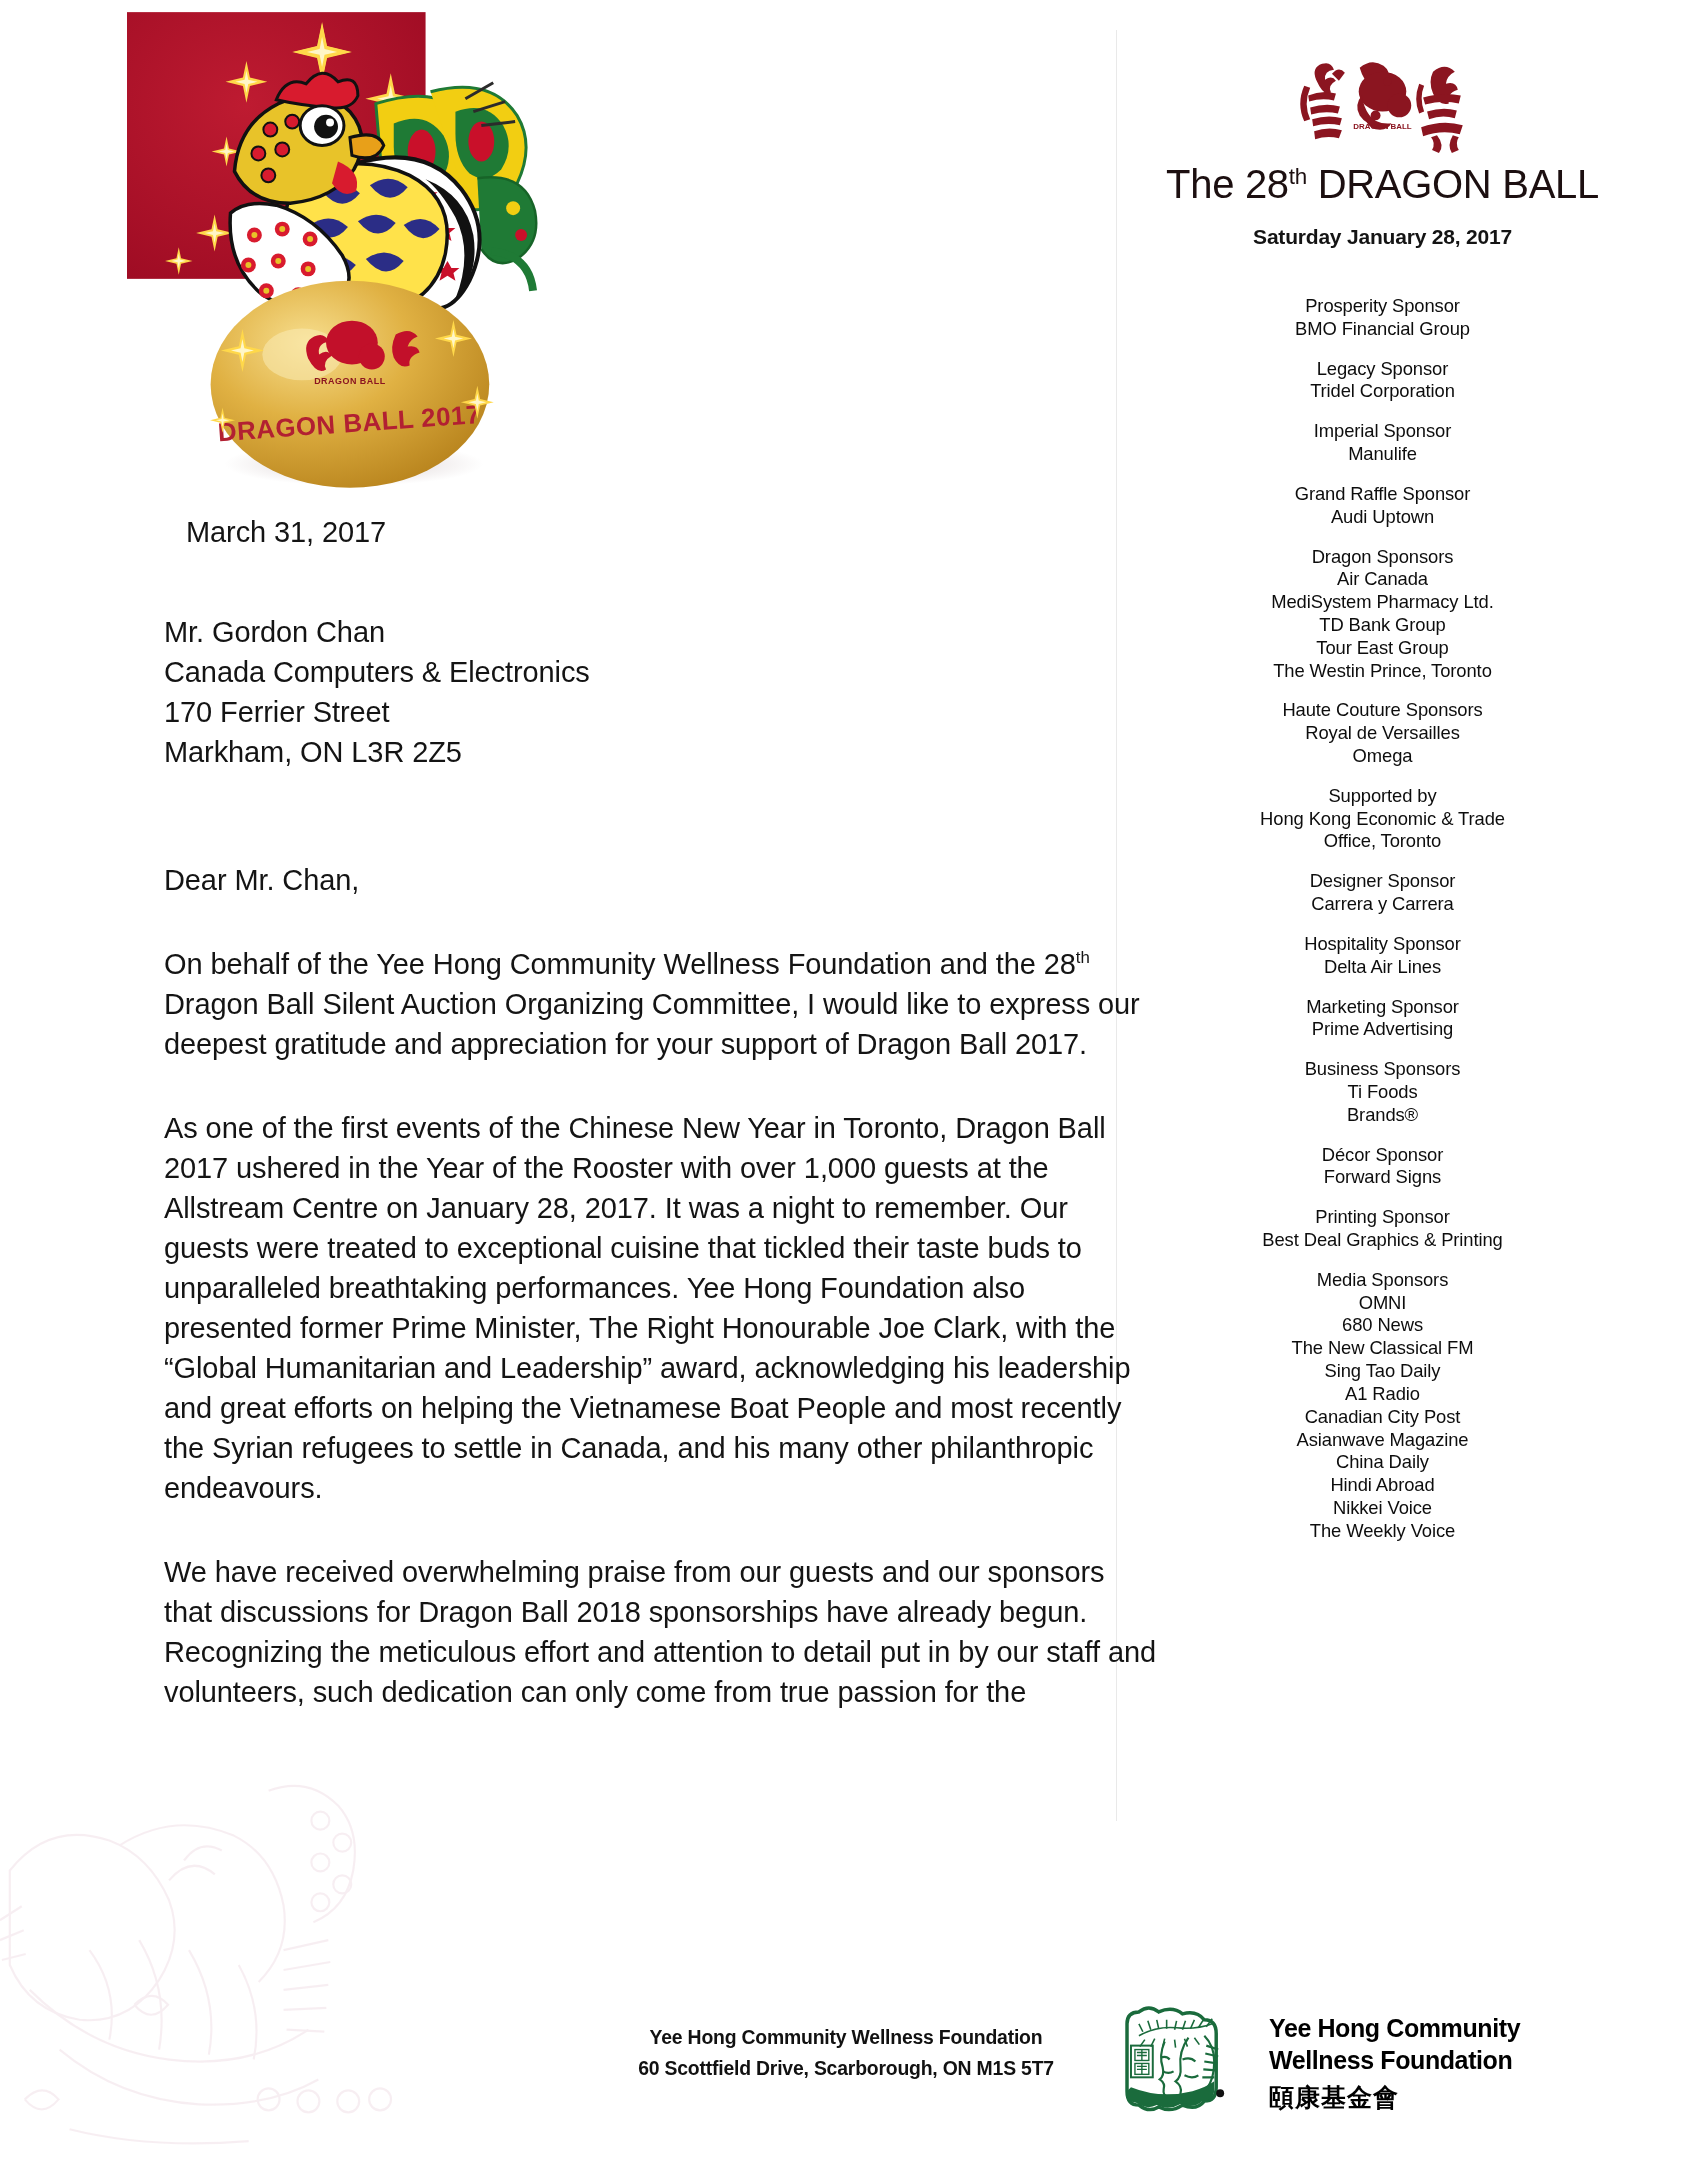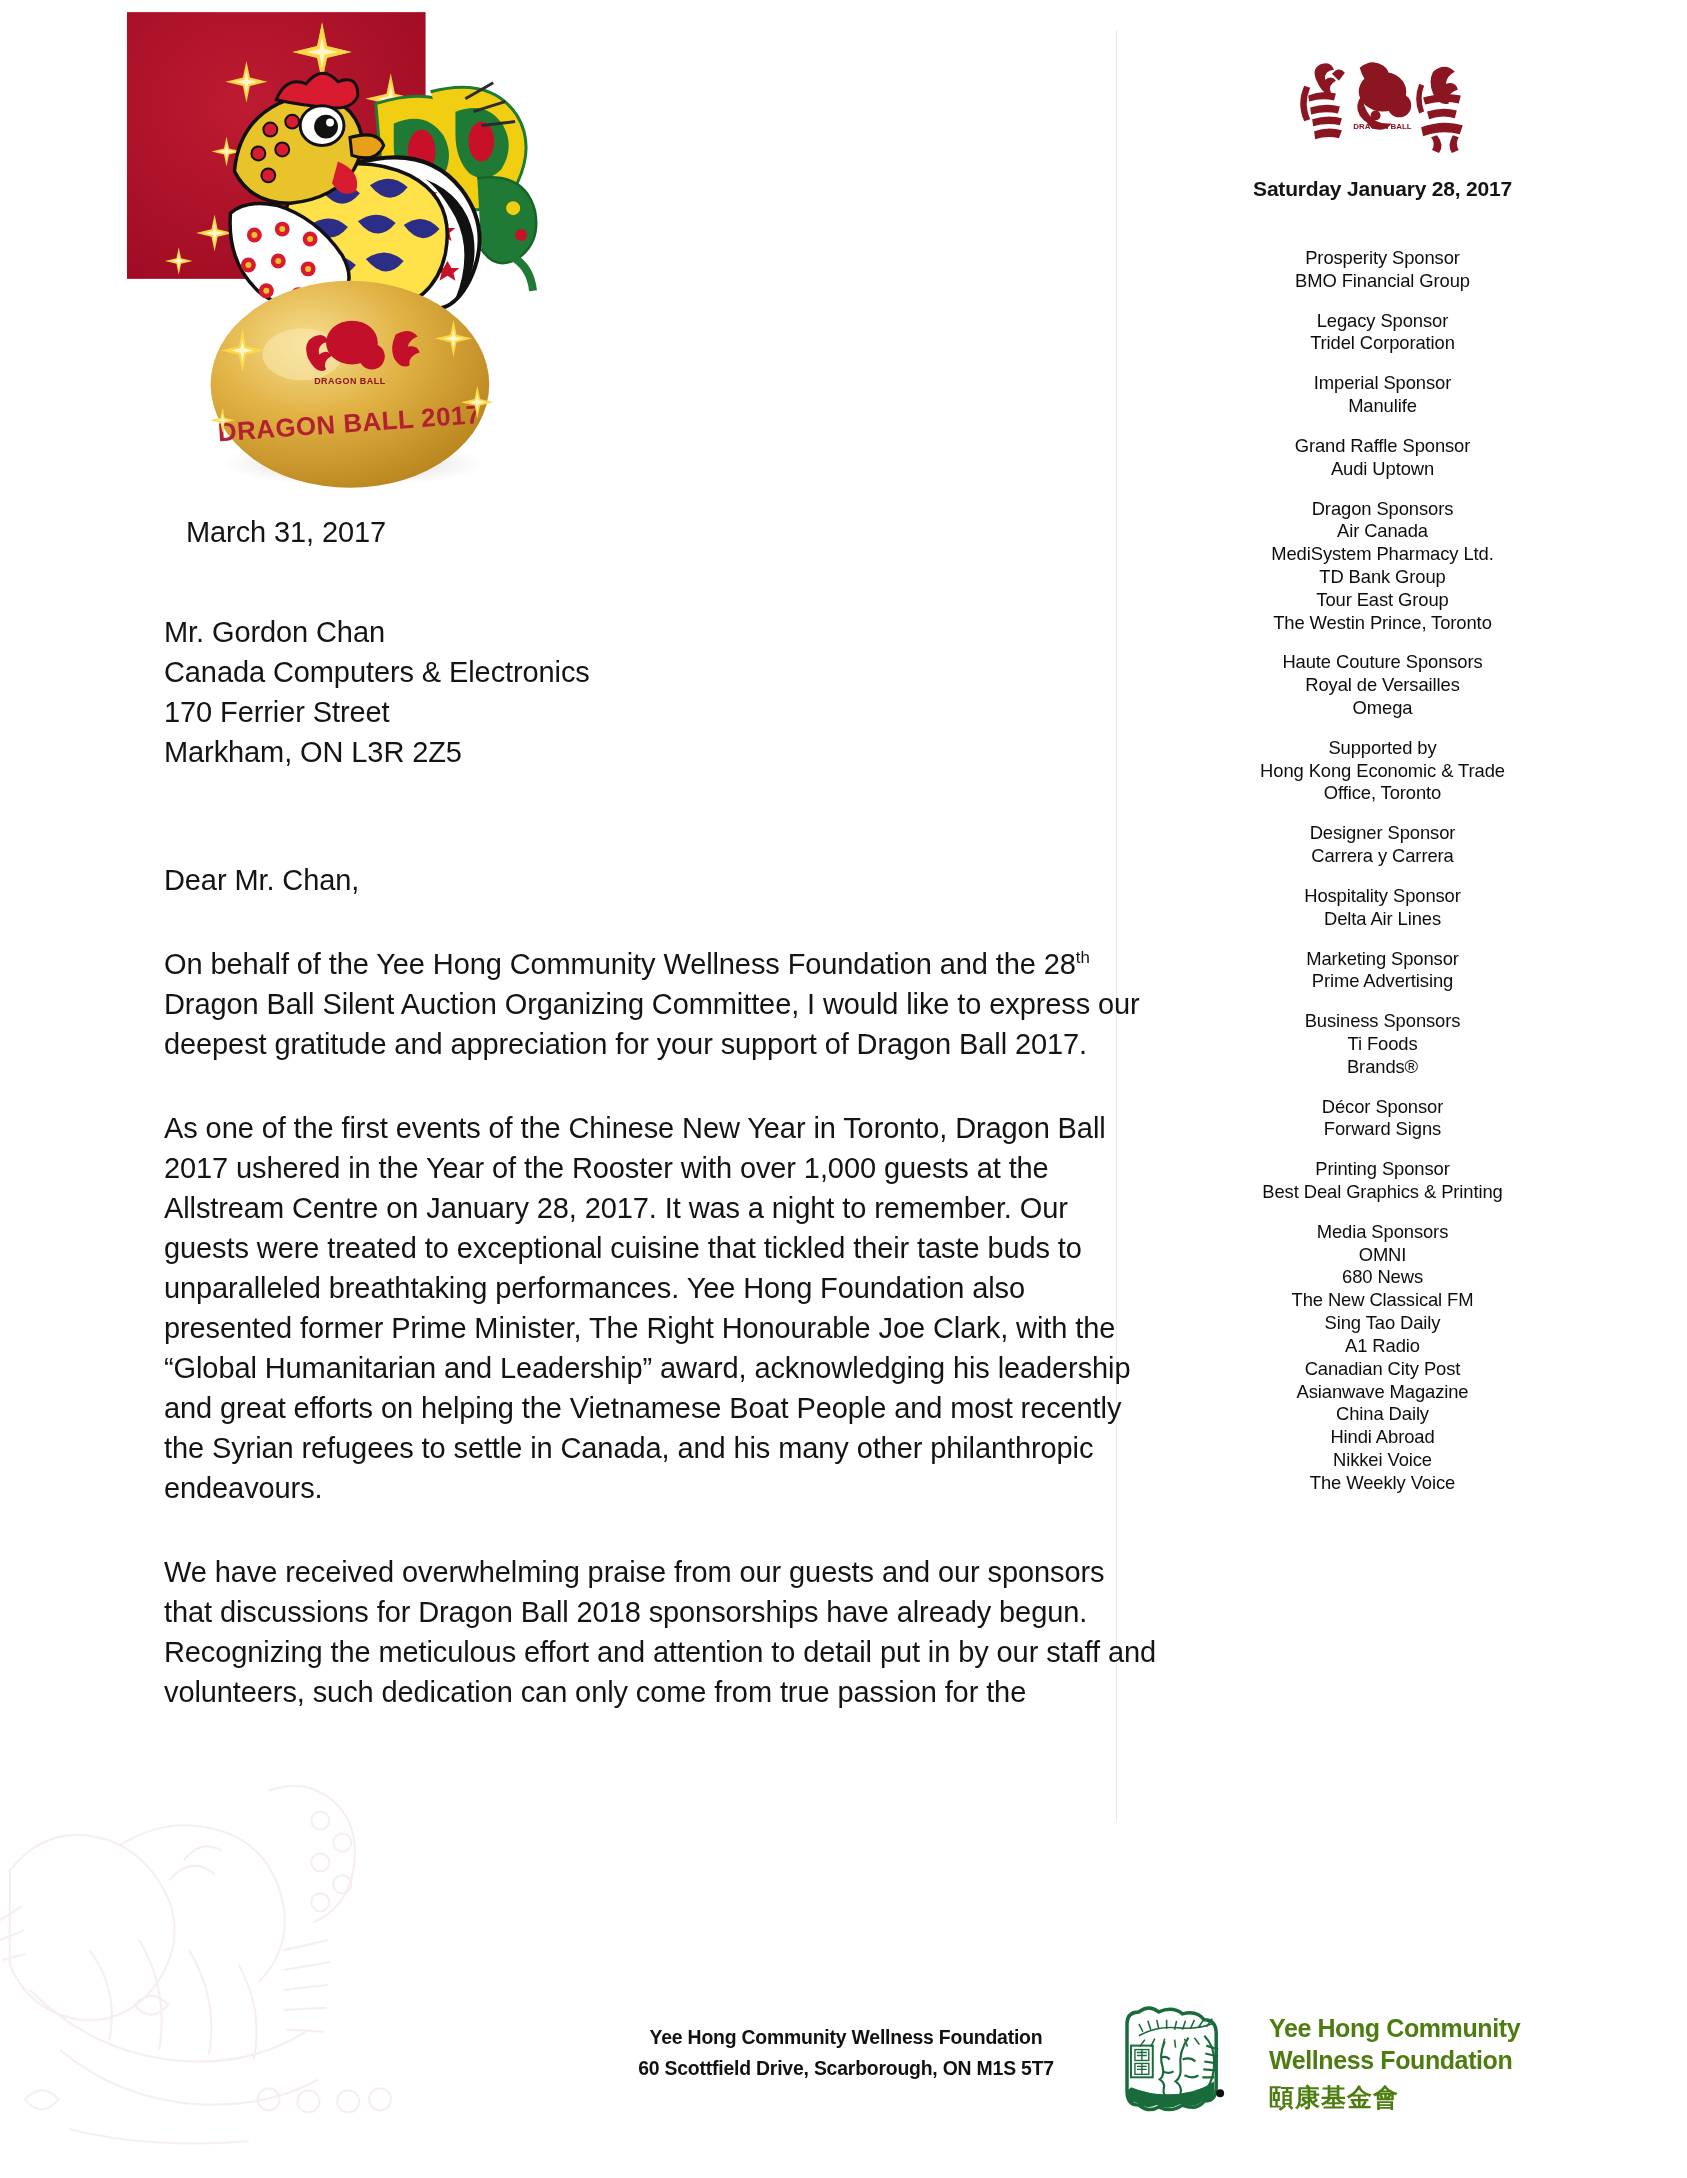--- a/index.html
+++ b/index.html
@@ -147,21 +147,21 @@
     width: 149px;
     height: 111px;
   }
   .footer-brand {
     position: absolute;
     left: 1269px;
     top: 12px;
     font-size: 25px;
     font-weight: bold;
     line-height: 1.28;
-    color: #4d7c0f;
+    color: #000000;
     letter-spacing: -0.4px;
   }
   .footer-brand .cn {
     font-size: 25px;
     letter-spacing: 1px;
     display: block;
     margin-top: 5px;
   }
 </style>
 </head>
@@ -402,20 +402,23 @@
       <path d="M140 62 q16 -5 30 -1 l-2 8 q-13 -4 -26 1 Z"></path>
       <path d="M134 78 q22 -8 42 -2 l-3 9 q-18 -5 -37 2 Z"></path>
       <path d="M150 86 q8 10 2 18 l-7 -3 q4 -7 -1 -13 Z"></path>
       <path d="M166 86 q-6 10 -1 18 l7 -3 q-4 -7 0 -13 Z"></path>
       <path d="M132 34 q-6 16 0 30 l5 -2 q-5 -14 0 -26 Z"></path>
     </g>
 
     <text x="95" y="80" text-anchor="middle" font-family="Liberation Sans, sans-serif" font-size="8" font-weight="bold" fill="#8B1520">DRAGON BALL</text>
   </svg>
 
+  <div class="event-title">
+    <span>The 28</span><sup>th</sup><span> DRAGON BALL</span>
+  </div>
 
   <div class="event-date">Saturday January 28, 2017</div>
 
   <div class="sponsor-list">
       <div class="sponsor-group">
         <span class="cat">Prosperity Sponsor</span>
         <span class="nm">BMO Financial Group</span>
       </div>
       <div class="sponsor-group">
         <span class="cat">Legacy Sponsor</span>

